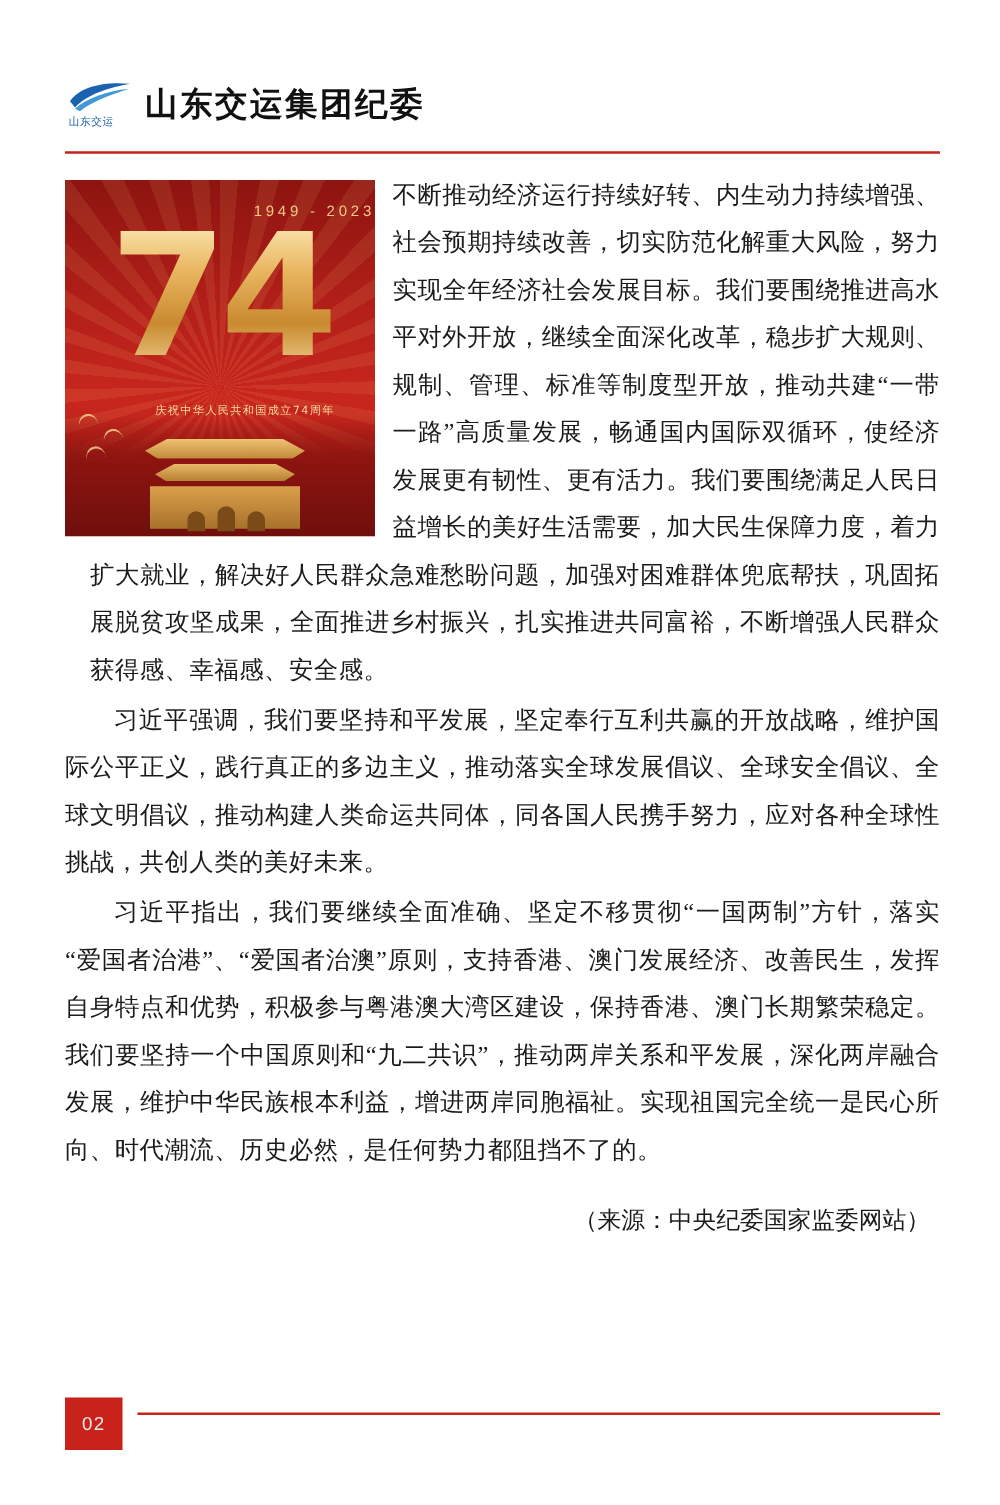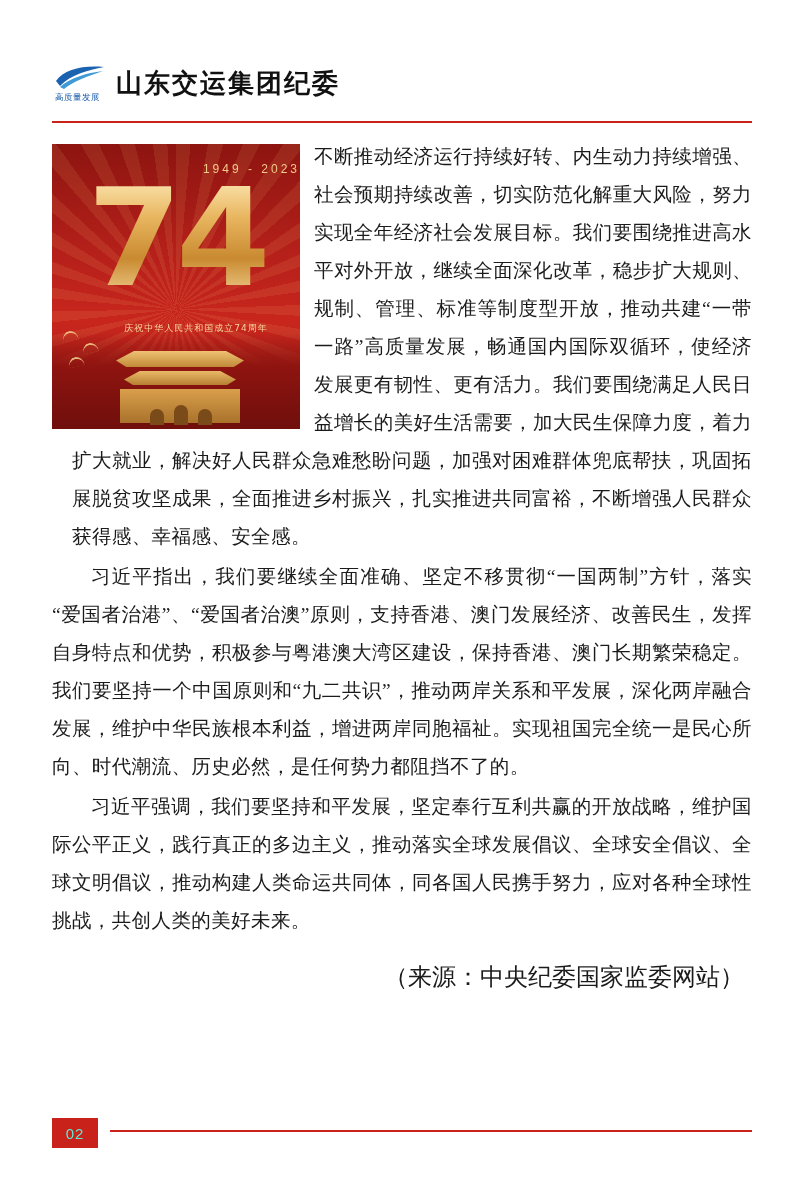--- a/index.html
+++ b/index.html
@@ -211,43 +211,43 @@
     text-justify: inter-ideograph;
     margin: 0 0 2px 0;
     letter-spacing: 0.4px;
   }
   .para.indent { text-indent: 2em; }
   .para.first { margin-top: -2px; margin-left: 20px; }
 
   .source {
     clear: both;
     margin-top: 18px;
-    font-size: 24px;
+    font-size: 19px;
     line-height: 38px;
     color: #1b1b1b;
     text-align: right;
     padding-right: 8px;
   }
 
   
   .footer {
     position: absolute;
     left: 52px;
     bottom: 60px;
     width: 700px;
     height: 26px;
   }
   .page-badge {
     position: absolute;
     left: 0;
     top: 0;
     width: 46px;
-    height: 30px;
+    height: 42px;
     background: #c8221b;
-    color: #5eead4;
+    color: #e5e5e5;
     font-size: 15px;
     font-family: "Liberation Sans", sans-serif;
     display: flex;
     align-items: center;
     justify-content: center;
     letter-spacing: 1px;
   }
   .footer-rule {
     position: absolute;
     left: 58px;
@@ -261,21 +261,21 @@
 <body>
 
 <div class="page">
 
   <div class="header">
     <div class="logo-wrap">
       <svg class="logo-swoosh" viewBox="0 0 52 26">
         <path d="M2 17 C10 5, 30 1, 50 3 C34 6, 16 11, 6 22 Z" fill="#1b63b0"></path>
         <path d="M6 23 C16 14, 32 9, 49 7 C34 12, 18 18, 10 25 Z" fill="#3f9ad6"></path>
       </svg>
-      <div class="logo-text">高质量发展</div>
+      <div class="logo-text">山东交运</div>
     </div>
     <div class="header-title">山东交运集团纪委</div>
   </div>
   <div class="header-rule"></div>
 
   <div class="content">
 
     <div class="figure">
       <div class="fig-rays"></div>
       <div class="fig-years">1949 - 2023</div>
@@ -291,22 +291,22 @@
         <span class="gate-roof"></span>
         <span class="gate-roof2"></span>
         <span class="gate-body"></span>
         <span class="gate-arch" style="left:64px;"></span>
         <span class="gate-arch" style="left:40px; height:16px;"></span>
         <span class="gate-arch" style="left:88px; height:16px;"></span>
       </div>
     </div>
 
     <p class="para first">不断推动经济运行持续好转、内生动力持续增强、社会预期持续改善，切实防范化解重大风险，努力实现全年经济社会发展目标。我们要围绕推进高水平对外开放，继续全面深化改革，稳步扩大规则、规制、管理、标准等制度型开放，推动共建“一带一路”高质量发展，畅通国内国际双循环，使经济发展更有韧性、更有活力。我们要围绕满足人民日益增长的美好生活需要，加大民生保障力度，着力扩大就业，解决好人民群众急难愁盼问题，加强对困难群体兜底帮扶，巩固拓展脱贫攻坚成果，全面推进乡村振兴，扎实推进共同富裕，不断增强人民群众获得感、幸福感、安全感。</p>
+    <p class="para indent">习近平强调，我们要坚持和平发展，坚定奉行互利共赢的开放战略，维护国际公平正义，践行真正的多边主义，推动落实全球发展倡议、全球安全倡议、全球文明倡议，推动构建人类命运共同体，同各国人民携手努力，应对各种全球性挑战，共创人类的美好未来。</p>
     <p class="para indent">习近平指出，我们要继续全面准确、坚定不移贯彻“一国两制”方针，落实“爱国者治港”、“爱国者治澳”原则，支持香港、澳门发展经济、改善民生，发挥自身特点和优势，积极参与粤港澳大湾区建设，保持香港、澳门长期繁荣稳定。我们要坚持一个中国原则和“九二共识”，推动两岸关系和平发展，深化两岸融合发展，维护中华民族根本利益，增进两岸同胞福祉。实现祖国完全统一是民心所向、时代潮流、历史必然，是任何势力都阻挡不了的。</p>
-    <p class="para indent">习近平强调，我们要坚持和平发展，坚定奉行互利共赢的开放战略，维护国际公平正义，践行真正的多边主义，推动落实全球发展倡议、全球安全倡议、全球文明倡议，推动构建人类命运共同体，同各国人民携手努力，应对各种全球性挑战，共创人类的美好未来。</p>
 
     <div class="source">（来源：中央纪委国家监委网站）</div>
   </div>
 
   <div class="footer">
     <div class="page-badge">02</div>
     <div class="footer-rule"></div>
   </div>
 
 </div>

